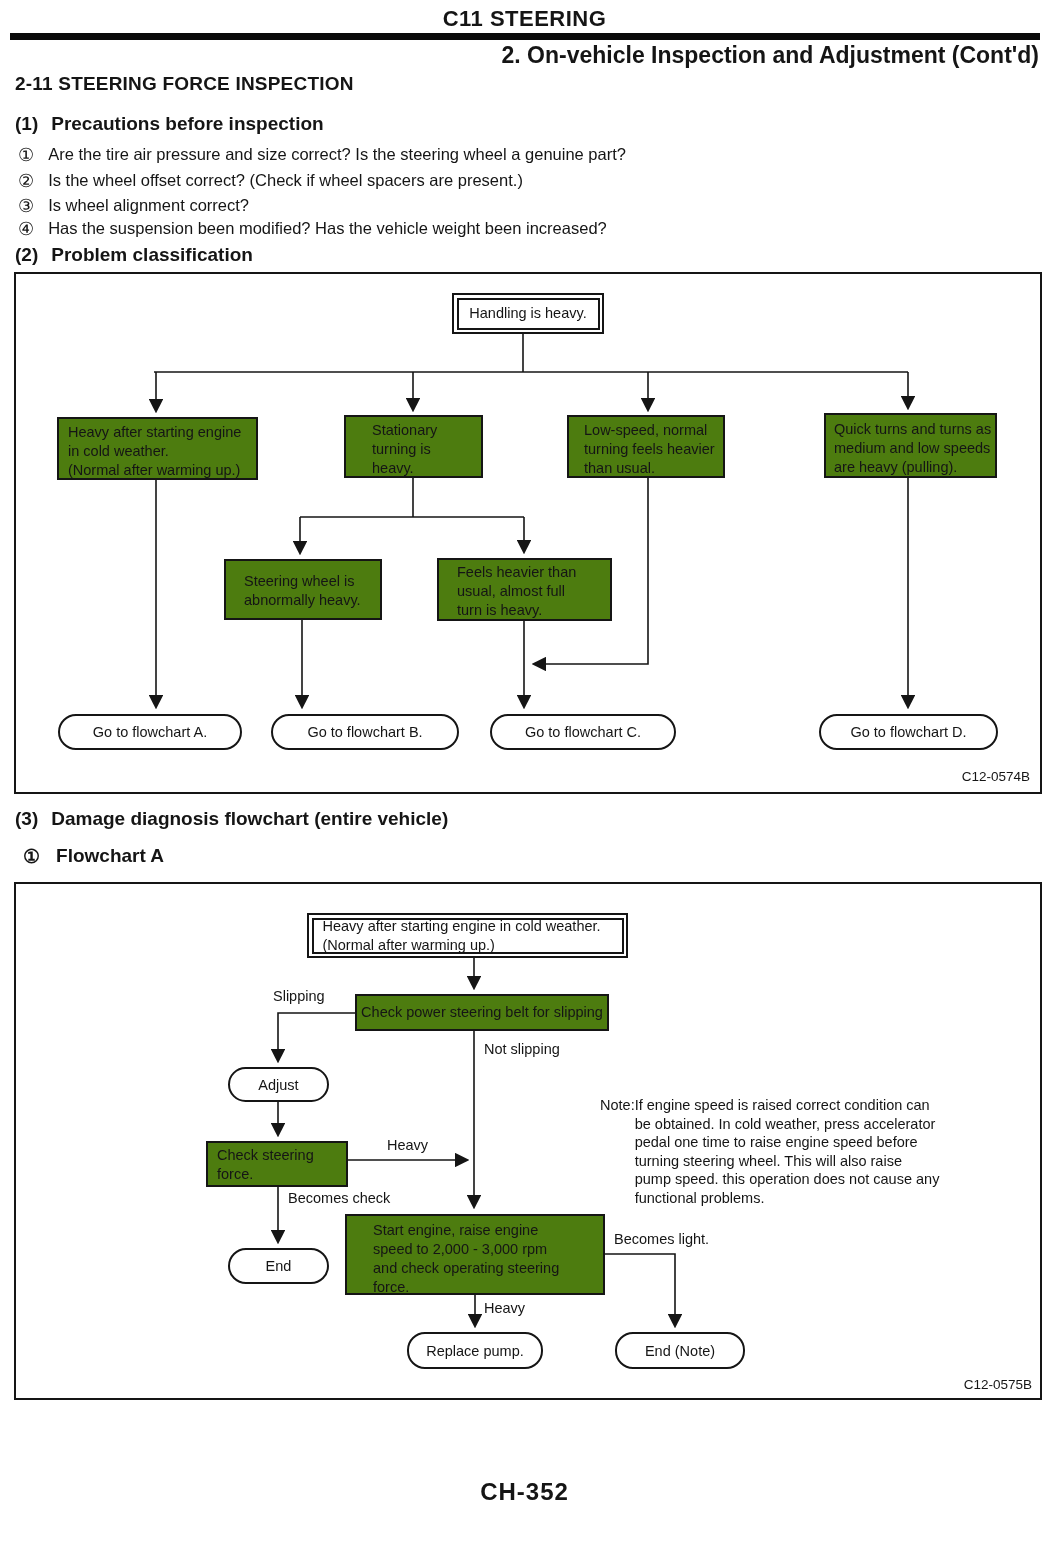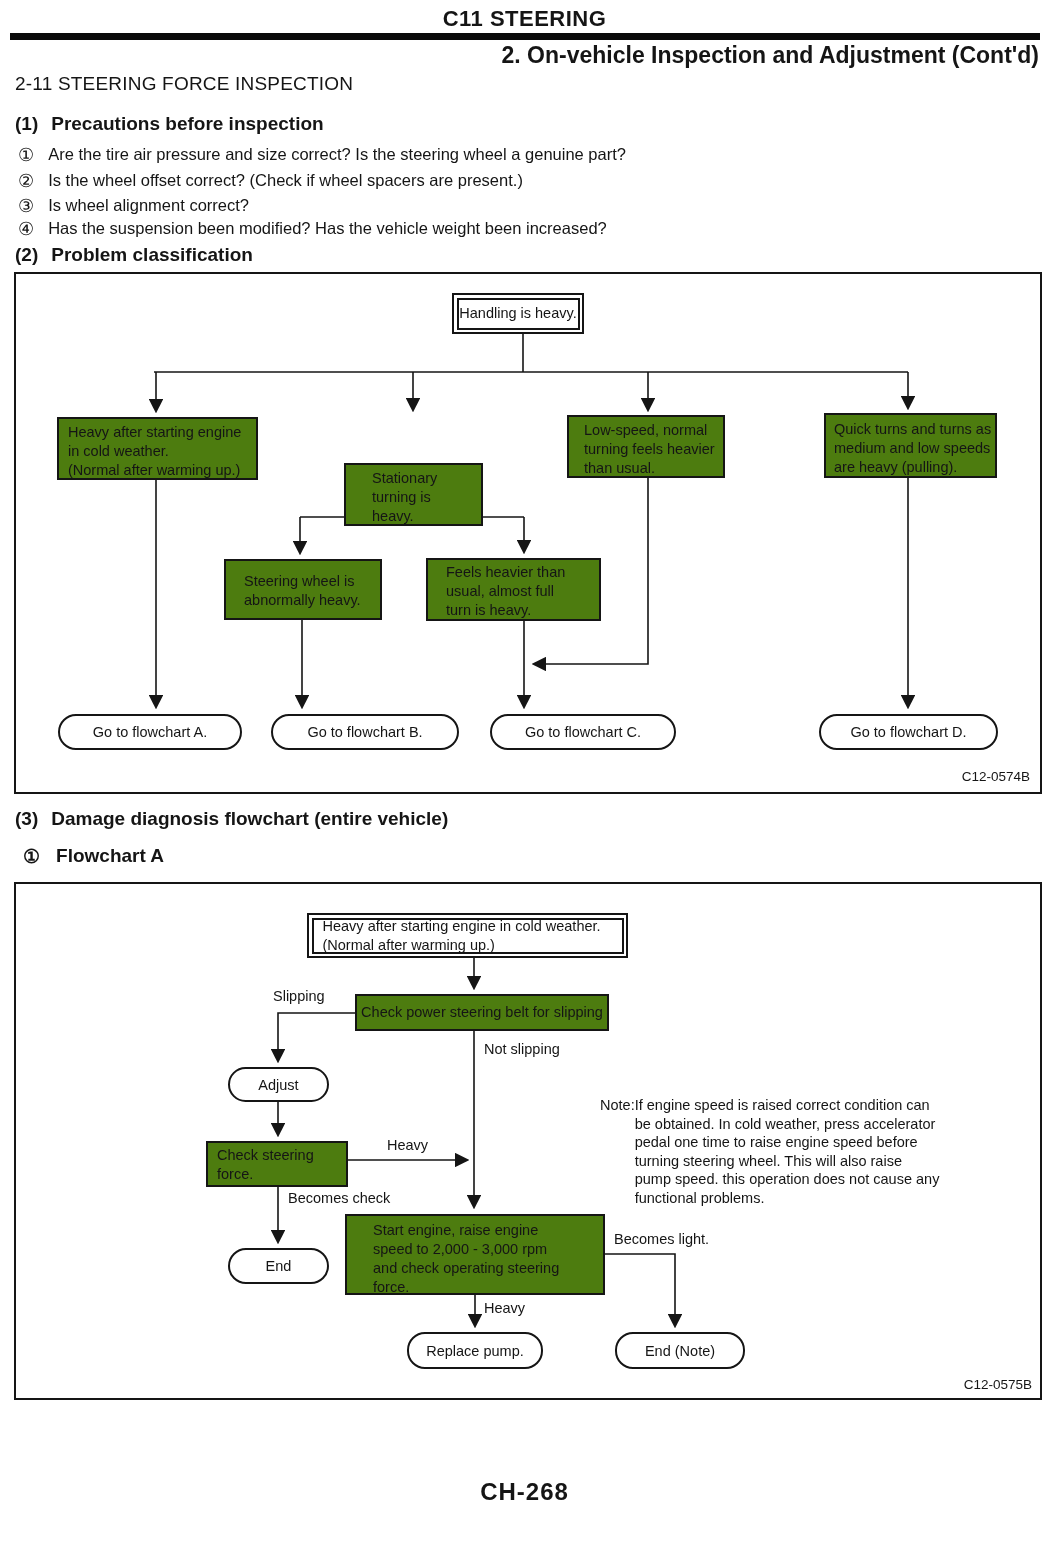--- a/index.html
+++ b/index.html
@@ -6,21 +6,21 @@
   .page{
     position:relative;width:1049px;height:1565px;margin:0 auto;
     background:#ffffff;color:#151515;
     font-family:"Liberation Sans", sans-serif;
     overflow:hidden;
   }
   .abs{position:absolute;}
   .doc-title{top:6px;left:0;width:100%;text-align:center;font-size:22px;font-weight:bold;letter-spacing:.5px;}
   .top-rule{top:33px;left:10px;width:1030px;height:7px;background:#0a0a0a;}
   .chapter-title{top:42px;right:10px;font-size:23px;font-weight:bold;}
-  .section-title{top:73px;left:15px;font-size:19px;font-weight:normal;letter-spacing:.2px;}
+  .section-title{top:73px;left:15px;font-size:19px;font-weight:bold;letter-spacing:.2px;}
   .h-num{font-weight:bold;}
   .heading{font-size:19px;font-weight:bold;display:flex;gap:13px;}
   .p-item{display:flex;gap:14px;font-size:16.5px;align-items:baseline;}
   .p-bullet{font-size:18px;line-height:1;position:relative;top:1px;}
   .frame{position:absolute;border:2px solid #151515;background:#fff;}
   .node{position:absolute;border:2px solid #151515;background:#4d7c0f;box-sizing:border-box;
         font-size:14.5px;line-height:19px;white-space:pre-line;}
   .dbl{position:absolute;border:2px solid #151515;background:#fff;box-sizing:border-box;padding:2.5px;}
   .dbl .in{border:2px solid #151515;box-sizing:border-box;width:100%;height:100%;
            display:flex;flex-direction:column;justify-content:center;
@@ -90,40 +90,40 @@
         <path d="M284,243 H508"></path>
         <path d="M284,243 V279" marker-end="url(#ar1)"></path>
         <path d="M508,243 V278" marker-end="url(#ar1)"></path>
         <path d="M632,204 V390 H518" marker-end="url(#ar1)"></path>
         <path d="M286,346 V433" marker-end="url(#ar1)"></path>
         <path d="M508,347 V433" marker-end="url(#ar1)"></path>
         <path d="M892,204 V433" marker-end="url(#ar1)"></path>
       </g>
     </svg>
 
-    <div class="dbl" style="left:436px;top:19px;width:132px;height:41px;">
+    <div class="dbl" style="left:436px;top:19px;width:152px;height:41px;">
       <div class="in" style="align-items:center;">Handling is heavy.</div>
     </div>
 
     <div class="node" style="left:41px;top:143px;width:201px;height:63px;padding:4px 4px 4px 9px;">Heavy after starting engine
 in cold weather.
 (Normal after warming up.)</div>
-    <div class="node" style="left:328px;top:141px;width:139px;height:63px;padding:4px 4px 12px 26px;margin-top:48px;">Stationary
+    <div class="node" style="left:328px;top:141px;width:139px;height:63px;padding:4px 4px 12px 26px;">Stationary
 turning is
 heavy.</div>
     <div class="node" style="left:551px;top:141px;width:158px;height:63px;padding:4px 4px 4px 15px;">Low-speed, normal
 turning feels heavier
 than usual.</div>
     <div class="node" style="left:808px;top:139px;width:173px;height:65px;padding:5px 2px 4px 8px;">Quick turns and turns as
 medium and low speeds
 are heavy (pulling).</div>
 
     <div class="node" style="left:208px;top:285px;width:158px;height:61px;padding:11px 4px 4px 18px;">Steering wheel is
 abnormally heavy.</div>
-    <div class="node" style="left:410px;top:284px;width:175px;height:63px;padding:3px 4px 3px 18px;">Feels heavier than
+    <div class="node" style="left:421px;top:284px;width:175px;height:63px;padding:3px 4px 3px 18px;">Feels heavier than
 usual, almost full
 turn is heavy.</div>
 
     <div class="oval" style="left:42px;top:440px;width:184px;height:36px;">Go to flowchart A.</div>
     <div class="oval" style="left:474px;top:440px;width:186px;height:36px;">Go to flowchart C.</div>
     <div class="oval" style="left:255px;top:440px;width:188px;height:36px;">Go to flowchart B.</div>
     <div class="oval" style="left:803px;top:440px;width:179px;height:36px;">Go to flowchart D.</div>
 
     <div class="figcode" style="right:10px;bottom:8px;">C12-0574B</div>
   </div>
@@ -194,15 +194,15 @@
 be obtained. In cold weather, press accelerator
 pedal one time to raise engine speed before
 turning steering wheel. This will also raise
 pump speed. this operation does not cause any
 functional problems.</span>
     </div>
 
     <div class="figcode" style="right:8px;bottom:6px;">C12-0575B</div>
   </div>
 
-  <div class="abs footer">CH-268</div>
+  <div class="abs footer">CH-352</div>
 
 </div>
 
 </body></html>

